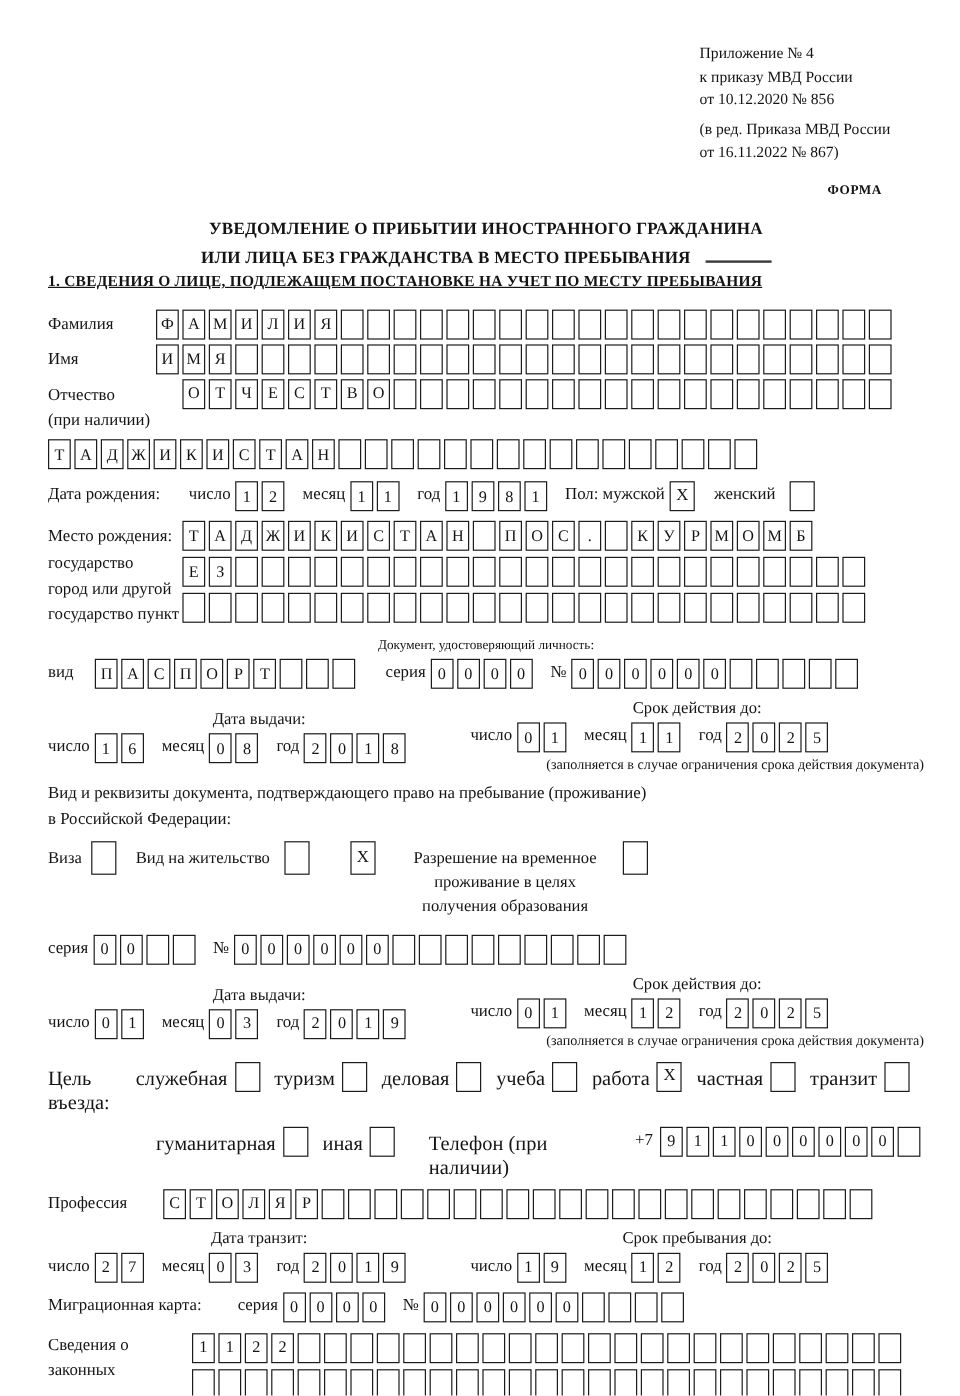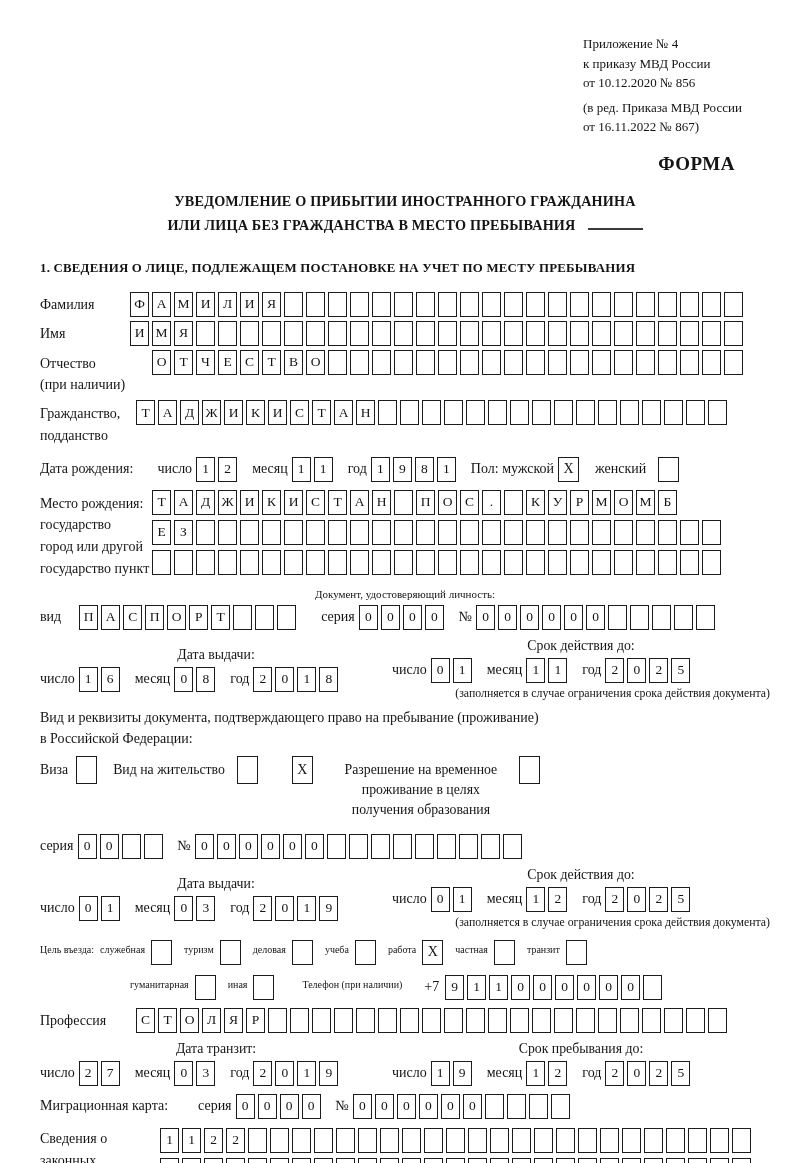--- a/index.html
+++ b/index.html
@@ -4,25 +4,25 @@
 <style>
   html,body{margin:0;padding:0;}
   body{
     width:800px;height:1163px;overflow:hidden;background:#ffffff;color:#141414;
     font-family:"Liberation Serif", serif;
   }
   .page{box-sizing:border-box;width:800px;height:1163px;padding:34px 30px 12px 40px;}
   
   .meta{margin-left:543px;font-size:13px;line-height:1.5;}
   .meta .grp2{margin-top:5px;}
-  .forma{text-align:right;padding-right:35px;font-weight:bold;font-size:19px;margin-top:16px;letter-spacing:.5px;}
+  .forma{text-align:right;padding-right:35px;font-weight:bold;font-size:11px;margin-top:16px;letter-spacing:.5px;}
   
   .title{text-align:center;font-weight:bold;font-size:14.2px;line-height:1.7;margin-top:14px;letter-spacing:.2px;}
   .title-underline{display:inline-block;width:55px;border-bottom:2px solid #3a3a3a;margin-left:12px;}
-  .section-heading{font-weight:bold;font-size:12.9px;margin-top:24px;letter-spacing:.2px;}
+  .section-heading{font-weight:bold;font-size:12.9px;letter-spacing:.2px;text-decoration:underline;}
   
   .frow{display:flex;align-items:flex-start;margin-top:4px;}
   .flabel{font-size:14px;padding-top:4px;line-height:1.35;}
   .w90{width:90px;flex:0 0 90px;}
   .w112{width:112px;flex:0 0 112px;}
   .w96{width:96px;flex:0 0 96px;}
   .label-stack{font-size:14px;line-height:1.55;padding-top:3px;}
   .rows .cells{margin-bottom:5px;}
   
   .cells{display:flex;flex-wrap:nowrap;}
@@ -49,21 +49,21 @@
   .para{font-size:14px;line-height:1.55;margin-top:6px;}
   
   .opt-row{display:flex;align-items:flex-start;margin-top:6px;}
   .opt{display:flex;align-items:flex-start;}
   .opt .olbl{font-size:13.8px;line-height:1.45;padding-top:4px;}
   .opt .olbl.c{text-align:center;}
   .mw170{max-width:172px;}
   .ml8{margin-left:8px;} .ml12{margin-left:12px;} .ml16{margin-left:16px;} .ml22{margin-left:22px;}
   
   .purp{display:flex;align-items:flex-start;margin-top:10px;flex-wrap:nowrap;}
-  .plbl{font-size:10px;padding-top:4px;margin-right:6px;}
+  .plbl{font-size:17px;padding-top:4px;margin-right:6px;}
   .purp .cbx{margin-right:12px;}
   .phone-prefix{font-size:14px;padding-top:4px;margin-right:6px;}
 </style>
 </head>
 <body>
 
 <div class="page">
 
   <div class="meta">
     <div>Приложение № 4</div>
@@ -182,24 +182,20 @@
         <span class="cell"></span>
         <span class="cell"></span>
         <span class="cell"></span>
         <span class="cell"></span>
         <span class="cell"></span>
         <span class="cell"></span>
       </div>
   </div>
 
   <div class="frow">
-    <div class="label-stack w96">
-      <div>Гражданство,</div>
-      <div>подданство</div>
-    </div>
     <div class="cells">
         <span class="cell">Т</span>
         <span class="cell">А</span>
         <span class="cell">Д</span>
         <span class="cell">Ж</span>
         <span class="cell">И</span>
         <span class="cell">К</span>
         <span class="cell">И</span>
         <span class="cell">С</span>
         <span class="cell">Т</span>

